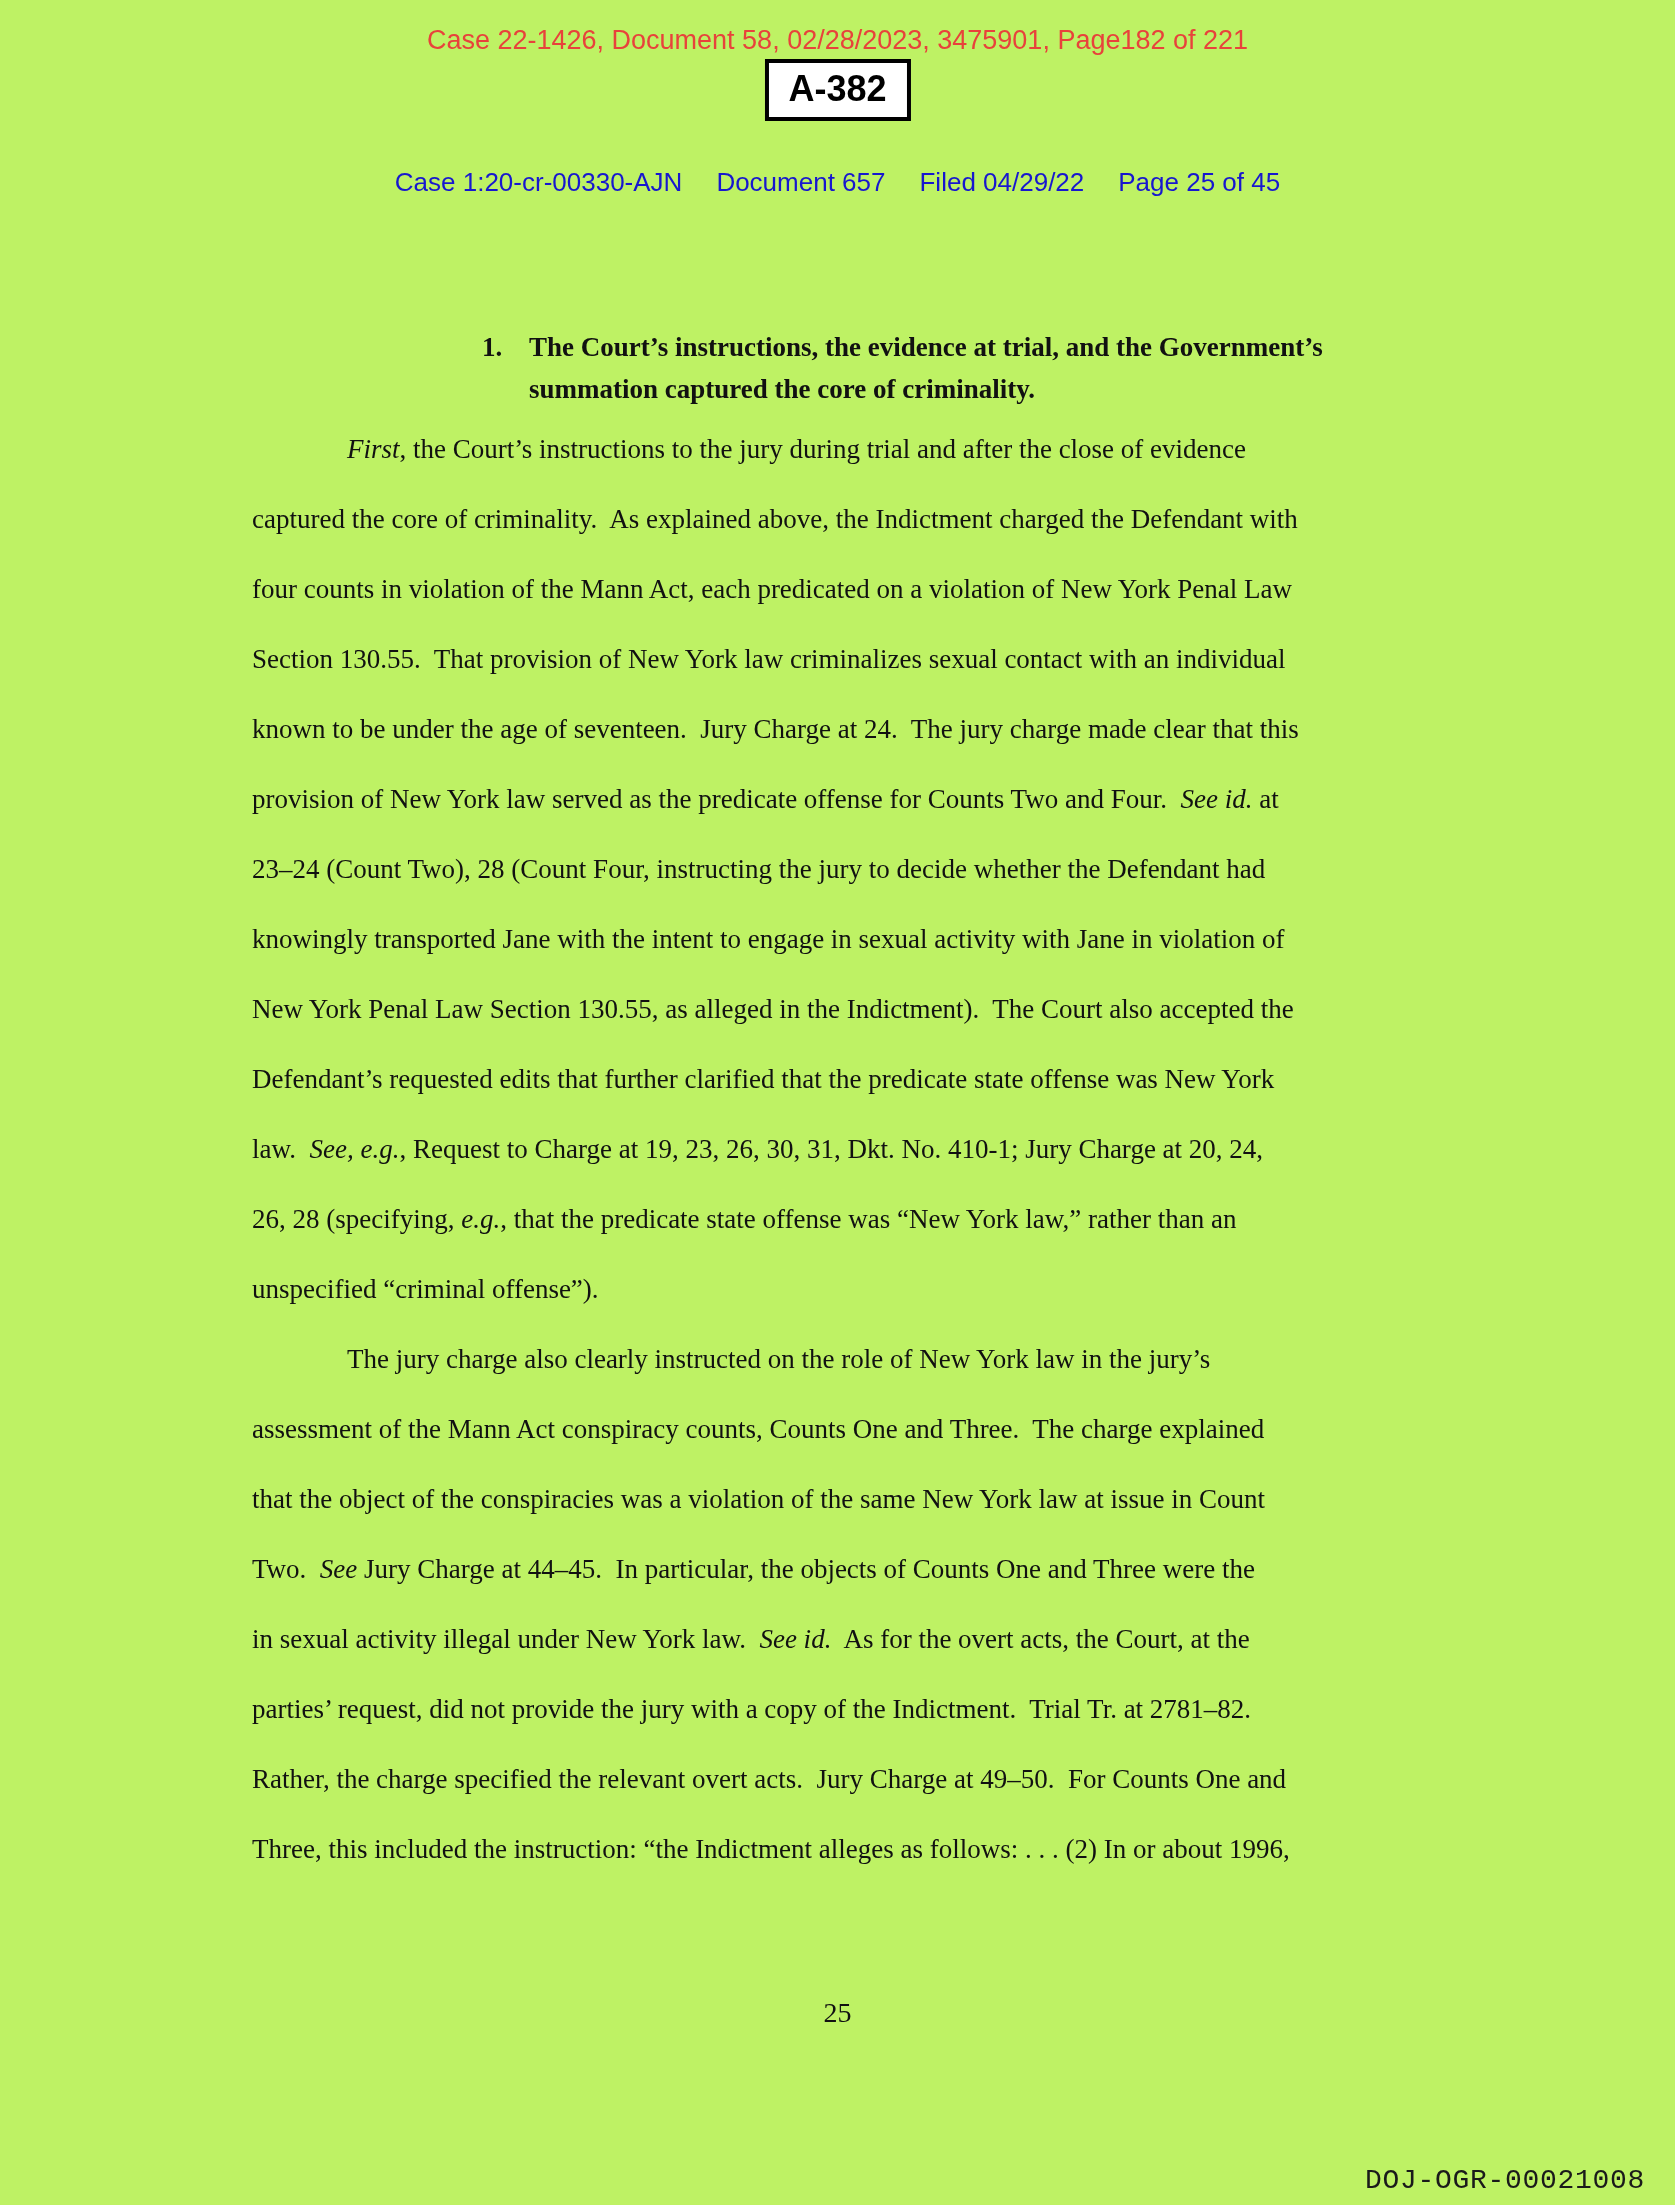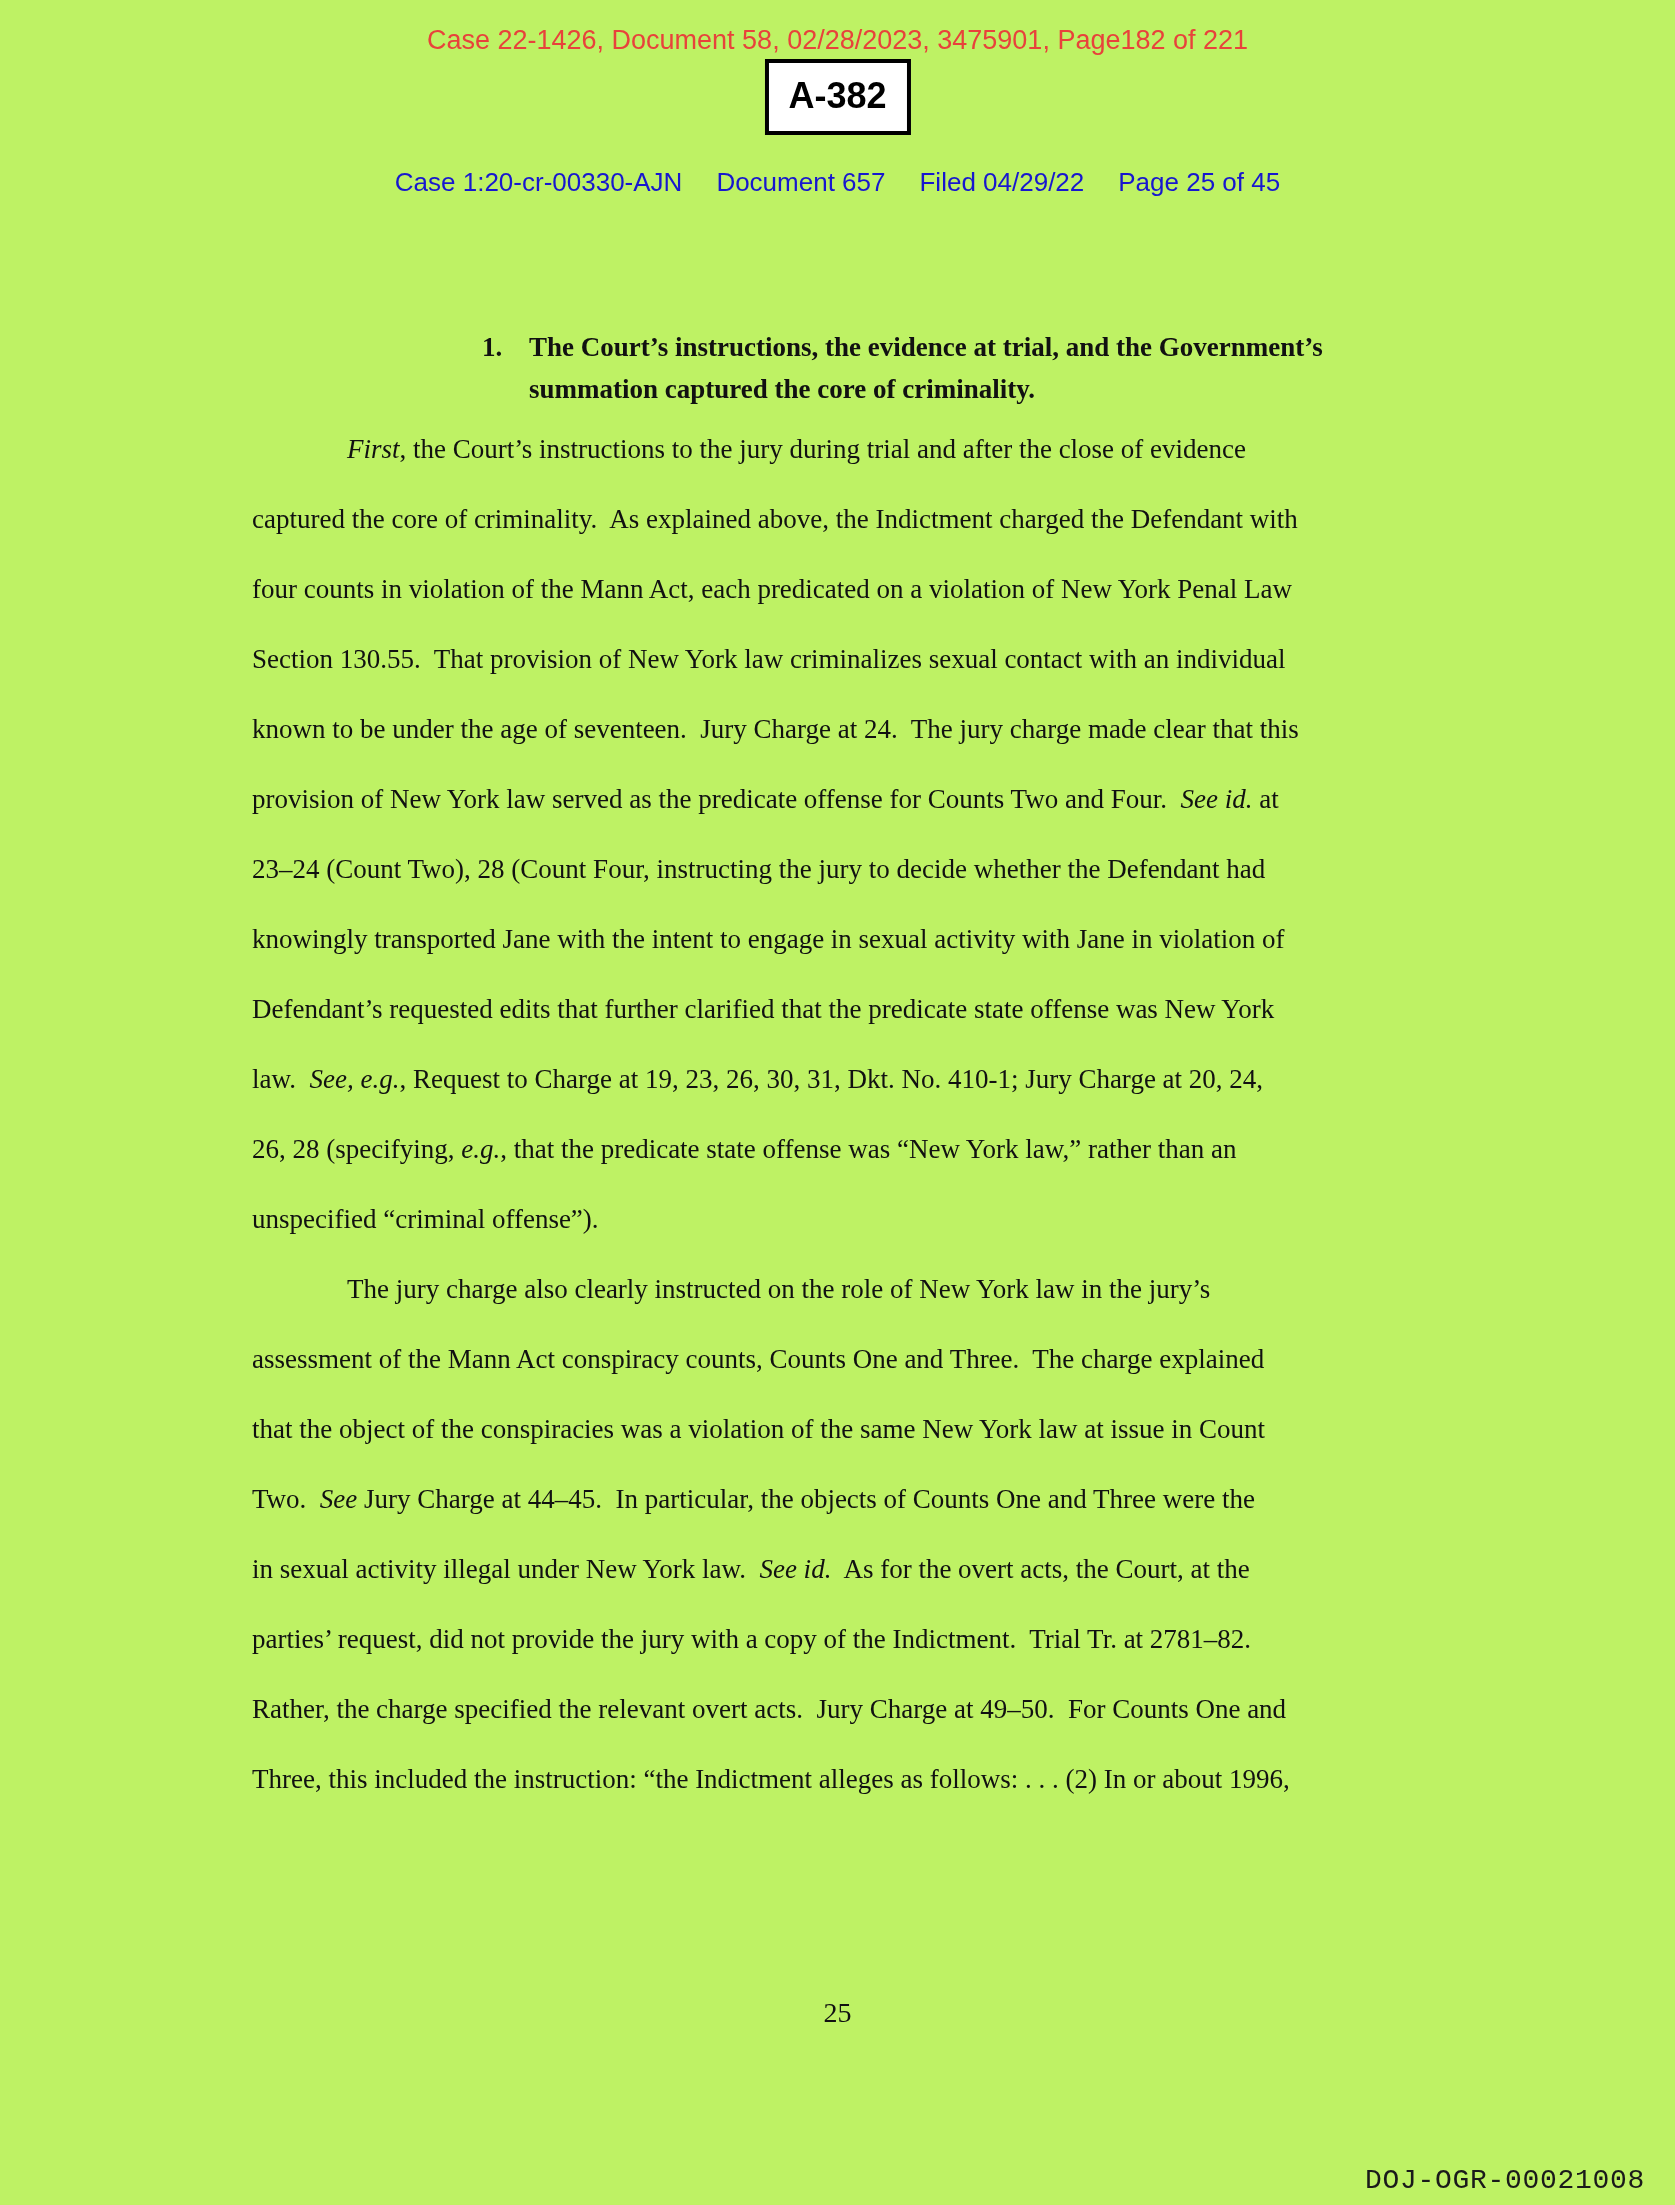--- a/index.html
+++ b/index.html
@@ -27,21 +27,21 @@
     line-height: 32px;
     white-space: pre;
   }
   .appendix-box {
     position: absolute;
     top: 59px;
     left: 50%;
     transform: translateX(-50%);
     border: 4px solid #000000;
     background: #ffffff;
-    padding: 7px 20px;
+    padding: 0 20px;
     height: 54px;
     line-height: 51px;
     font-family: "Liberation Sans", sans-serif;
     font-weight: bold;
     font-size: 36px;
     color: #000000;
     white-space: nowrap;
   }
   .case-line {
     position: absolute;
@@ -135,20 +135,21 @@
 
   <div class="document-body">
       <div class="line indent"><span class="it">First</span><span>, the Court’s instructions to the jury during trial and after the close of evidence</span></div>
       <div class="line"><span>captured the core of criminality.  As explained above, the Indictment charged the Defendant with</span></div>
       <div class="line"><span>four counts in violation of the Mann Act, each predicated on a violation of New York Penal Law</span></div>
       <div class="line"><span>Section 130.55.  That provision of New York law criminalizes sexual contact with an individual</span></div>
       <div class="line"><span>known to be under the age of seventeen.  Jury Charge at 24.  The jury charge made clear that this</span></div>
       <div class="line"><span>provision of New York law served as the predicate offense for Counts Two and Four.  </span><span class="it">See id.</span><span> at</span></div>
       <div class="line"><span>23–24 (Count Two), 28 (Count Four, instructing the jury to decide whether the Defendant had</span></div>
       <div class="line"><span>knowingly transported Jane with the intent to engage in sexual activity with Jane in violation of</span></div>
+      <div class="line"><span>New York Penal Law Section 130.55, as alleged in the Indictment).  The Court also accepted the</span></div>
       <div class="line"><span>Defendant’s requested edits that further clarified that the predicate state offense was New York</span></div>
       <div class="line"><span>law.  </span><span class="it">See, e.g.</span><span>, Request to Charge at 19, 23, 26, 30, 31, Dkt. No. 410-1; Jury Charge at 20, 24,</span></div>
       <div class="line"><span>26, 28 (specifying, </span><span class="it">e.g.</span><span>, that the predicate state offense was “New York law,” rather than an</span></div>
       <div class="line"><span>unspecified “criminal offense”).</span></div>
       <div class="line indent"><span>The jury charge also clearly instructed on the role of New York law in the jury’s</span></div>
       <div class="line"><span>assessment of the Mann Act conspiracy counts, Counts One and Three.  The charge explained</span></div>
       <div class="line"><span>that the object of the conspiracies was a violation of the same New York law at issue in Count</span></div>
       <div class="line"><span>Two.  </span><span class="it">See</span><span> Jury Charge at 44–45.  In particular, the objects of Counts One and Three were the</span></div>
       <div class="line"><span>in sexual activity illegal under New York law.  </span><span class="it">See id.</span><span>  As for the overt acts, the Court, at the</span></div>
       <div class="line"><span>parties’ request, did not provide the jury with a copy of the Indictment.  Trial Tr. at 2781–82.</span></div>

